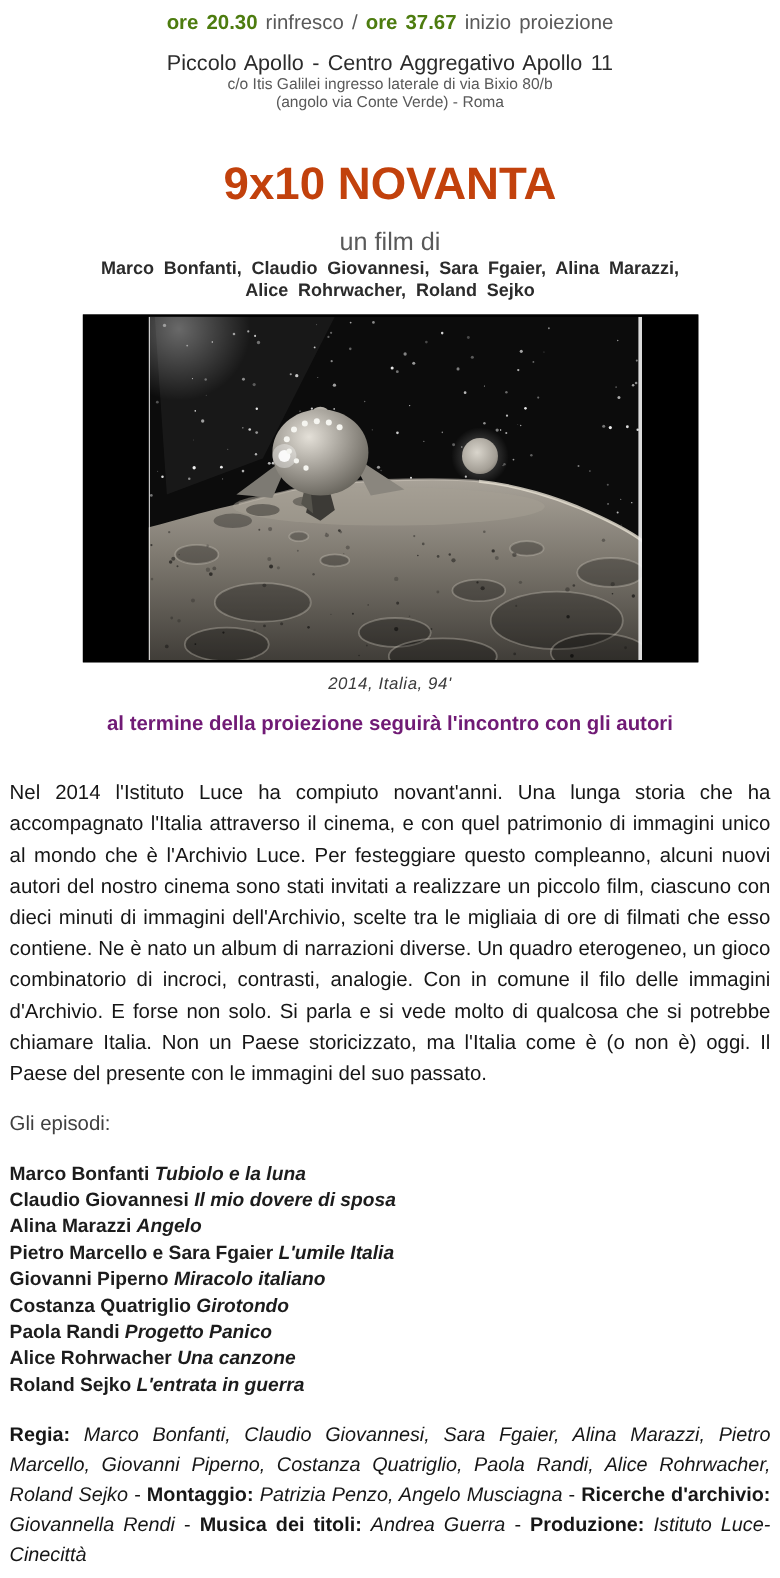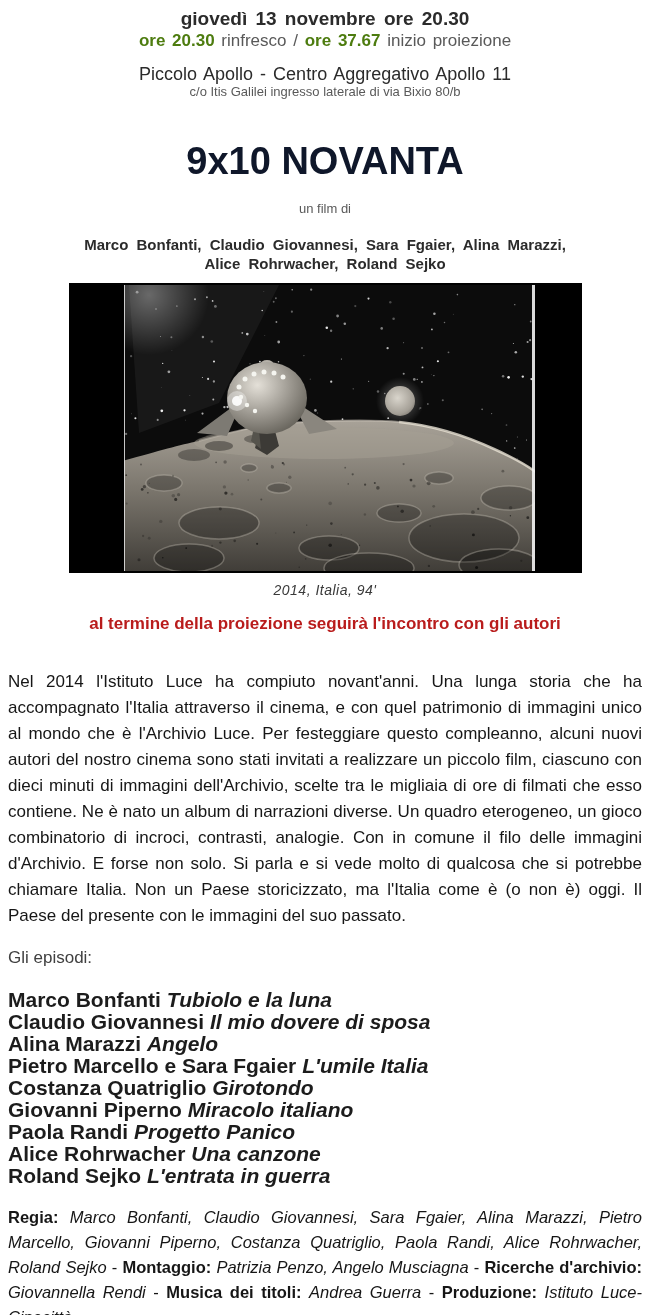--- a/index.html
+++ b/index.html
@@ -9,57 +9,57 @@
 
   .center { text-align:center; }
 
   .date-line { font-size:19px; font-weight:bold; color:#2b2b2b; word-spacing:3px; line-height:22px; }
   .schedule-line { font-size:17px; color:#595959; line-height:22px; word-spacing:2px; }
   .schedule-line .strong { font-weight:bold; color:#4d7c0f; }
 
   .venue { margin-top:12px; font-size:18px; font-weight:normal; color:#2b2b2b; word-spacing:2px; line-height:20px; }
   .addr { font-size:13px; color:#595959; line-height:15px; }
 
-  .film-title { margin-top:40px; font-size:38px; font-weight:bold; color:#0f172a; letter-spacing:0px; line-height:44px; }
-  .byline { margin-top:16px; font-size:13px; color:#595959; line-height:20px; }
-  .directors { margin-top:16px; font-size:15px; font-weight:bold; color:#2b2b2b; line-height:19px; word-spacing:4px; }
+  .film-title { margin-top:40px; font-size:38px; font-weight:bold; color:#c2410c; letter-spacing:0px; line-height:44px; }
+  .byline { margin-top:16px; font-size:21px; color:#595959; line-height:20px; }
+  .directors { margin-top:2px; font-size:15px; font-weight:bold; color:#2b2b2b; line-height:19px; word-spacing:4px; }
 
   figure.still { margin:10px auto 0 auto; width:513px; height:290px; background:#000; display:block; }
   figure.still svg { display:block; }
 
   .still-caption { margin-top:10px; font-size:14px; font-style:italic; color:#3a3a3a; line-height:14px; letter-spacing:0.5px; }
-  .announcement { margin-top:16px; font-size:17px; font-weight:bold; color:#b91c1c; line-height:22px; }
+  .announcement { margin-top:16px; font-size:17px; font-weight:bold; color:#701a75; line-height:22px; }
 
   .synopsis { margin-top:34px; font-size:17px; line-height:26px; text-align:justify; color:#161616; }
   .episodes-heading { margin-top:18px; font-size:17px; line-height:22px; color:#404040; }
   .episodes { margin-top:20px; }
-  .episode { font-size:21px; line-height:22px; font-weight:bold; color:#1c1c1c; }
+  .episode { font-size:16px; line-height:22px; font-weight:bold; color:#1c1c1c; }
   .episode .ep-title { font-style:italic; }
 
   .credits { margin-top:18px; font-size:16.5px; line-height:25px; text-align:justify; color:#161616; }
   .credits .cr-label { font-weight:bold; font-style:normal;margin-top:40px; }
   .credits .cr-value { font-style:italic; }
 </style>
 </head>
 <body>
 
 <div class="page">
 
-  <div class="center date-line">giovedì 13 novembre ore 20.30</div>
 
   <div class="center schedule-line">
     <span class="strong">ore 20.30</span>
     <span>rinfresco</span>
     <span>/</span>
     <span class="strong">ore 37.67</span>
     <span>inizio proiezione</span>
   </div>
 
   <div class="center venue">Piccolo Apollo - Centro Aggregativo Apollo 11</div>
   <div class="center addr">c/o Itis Galilei ingresso laterale di via Bixio 80/b</div>
+  <div class="center addr">(angolo via Conte Verde) - Roma</div>
 
   <h1 class="center film-title">9x10 NOVANTA</h1>
 
   <div class="center byline">un film di</div>
 
   <div class="center directors">
     <div>Marco Bonfanti, Claudio Giovannesi, Sara Fgaier, Alina Marazzi,</div>
     <div>Alice Rohrwacher, Roland Sejko</div>
   </div>
 
@@ -452,22 +452,22 @@
 
   <p class="synopsis">Nel 2014 l'Istituto Luce ha compiuto novant'anni. Una lunga storia che ha accompagnato l'Italia attraverso il cinema, e con quel patrimonio di immagini unico al mondo che è l'Archivio Luce. Per festeggiare questo compleanno, alcuni nuovi autori del nostro cinema sono stati invitati a realizzare un piccolo film, ciascuno con dieci minuti di immagini dell'Archivio, scelte tra le migliaia di ore di filmati che esso contiene. Ne è nato un album di narrazioni diverse. Un quadro eterogeneo, un gioco combinatorio di incroci, contrasti, analogie. Con in comune il filo delle immagini d'Archivio. E forse non solo. Si parla e si vede molto di qualcosa che si potrebbe chiamare Italia. Non un Paese storicizzato, ma l'Italia come è (o non è) oggi. Il Paese del presente con le immagini del suo passato.</p>
 
   <div class="episodes-heading">Gli episodi:</div>
 
   <div class="episodes">
     <div class="episode"><span class="ep-dir">Marco Bonfanti</span> <span class="ep-title">Tubiolo e la luna</span></div>
     <div class="episode"><span class="ep-dir">Claudio Giovannesi</span> <span class="ep-title">Il mio dovere di sposa</span></div>
     <div class="episode"><span class="ep-dir">Alina Marazzi</span> <span class="ep-title">Angelo</span></div>
     <div class="episode"><span class="ep-dir">Pietro Marcello e Sara Fgaier</span> <span class="ep-title">L'umile Italia</span></div>
+    <div class="episode"><span class="ep-dir">Giovanni Piperno</span> <span class="ep-title">Miracolo italiano</span></div>
     <div class="episode"><span class="ep-dir">Costanza Quatriglio</span> <span class="ep-title">Girotondo</span></div>
-    <div class="episode"><span class="ep-dir">Giovanni Piperno</span> <span class="ep-title">Miracolo italiano</span></div>
     <div class="episode"><span class="ep-dir">Paola Randi</span> <span class="ep-title">Progetto Panico</span></div>
     <div class="episode"><span class="ep-dir">Alice Rohrwacher</span> <span class="ep-title">Una canzone</span></div>
     <div class="episode"><span class="ep-dir">Roland Sejko</span> <span class="ep-title">L'entrata in guerra</span></div>
   </div>
 
   <p class="credits">
     <span><span class="cr-label">Regia:</span> <span class="cr-value">Marco Bonfanti, Claudio Giovannesi, Sara Fgaier, Alina Marazzi, Pietro Marcello, Giovanni Piperno, Costanza Quatriglio, Paola Randi, Alice Rohrwacher, Roland Sejko</span><span> - </span></span><span><span class="cr-label">Montaggio:</span> <span class="cr-value">Patrizia Penzo, Angelo Musciagna</span><span> - </span></span><span><span class="cr-label">Ricerche d'archivio:</span> <span class="cr-value">Giovannella Rendi</span><span> - </span></span><span><span class="cr-label">Musica dei titoli:</span> <span class="cr-value">Andrea Guerra</span><span> - </span></span><span><span class="cr-label">Produzione:</span> <span class="cr-value">Istituto Luce-Cinecittà</span></span>
   </p>
 
 </div>

